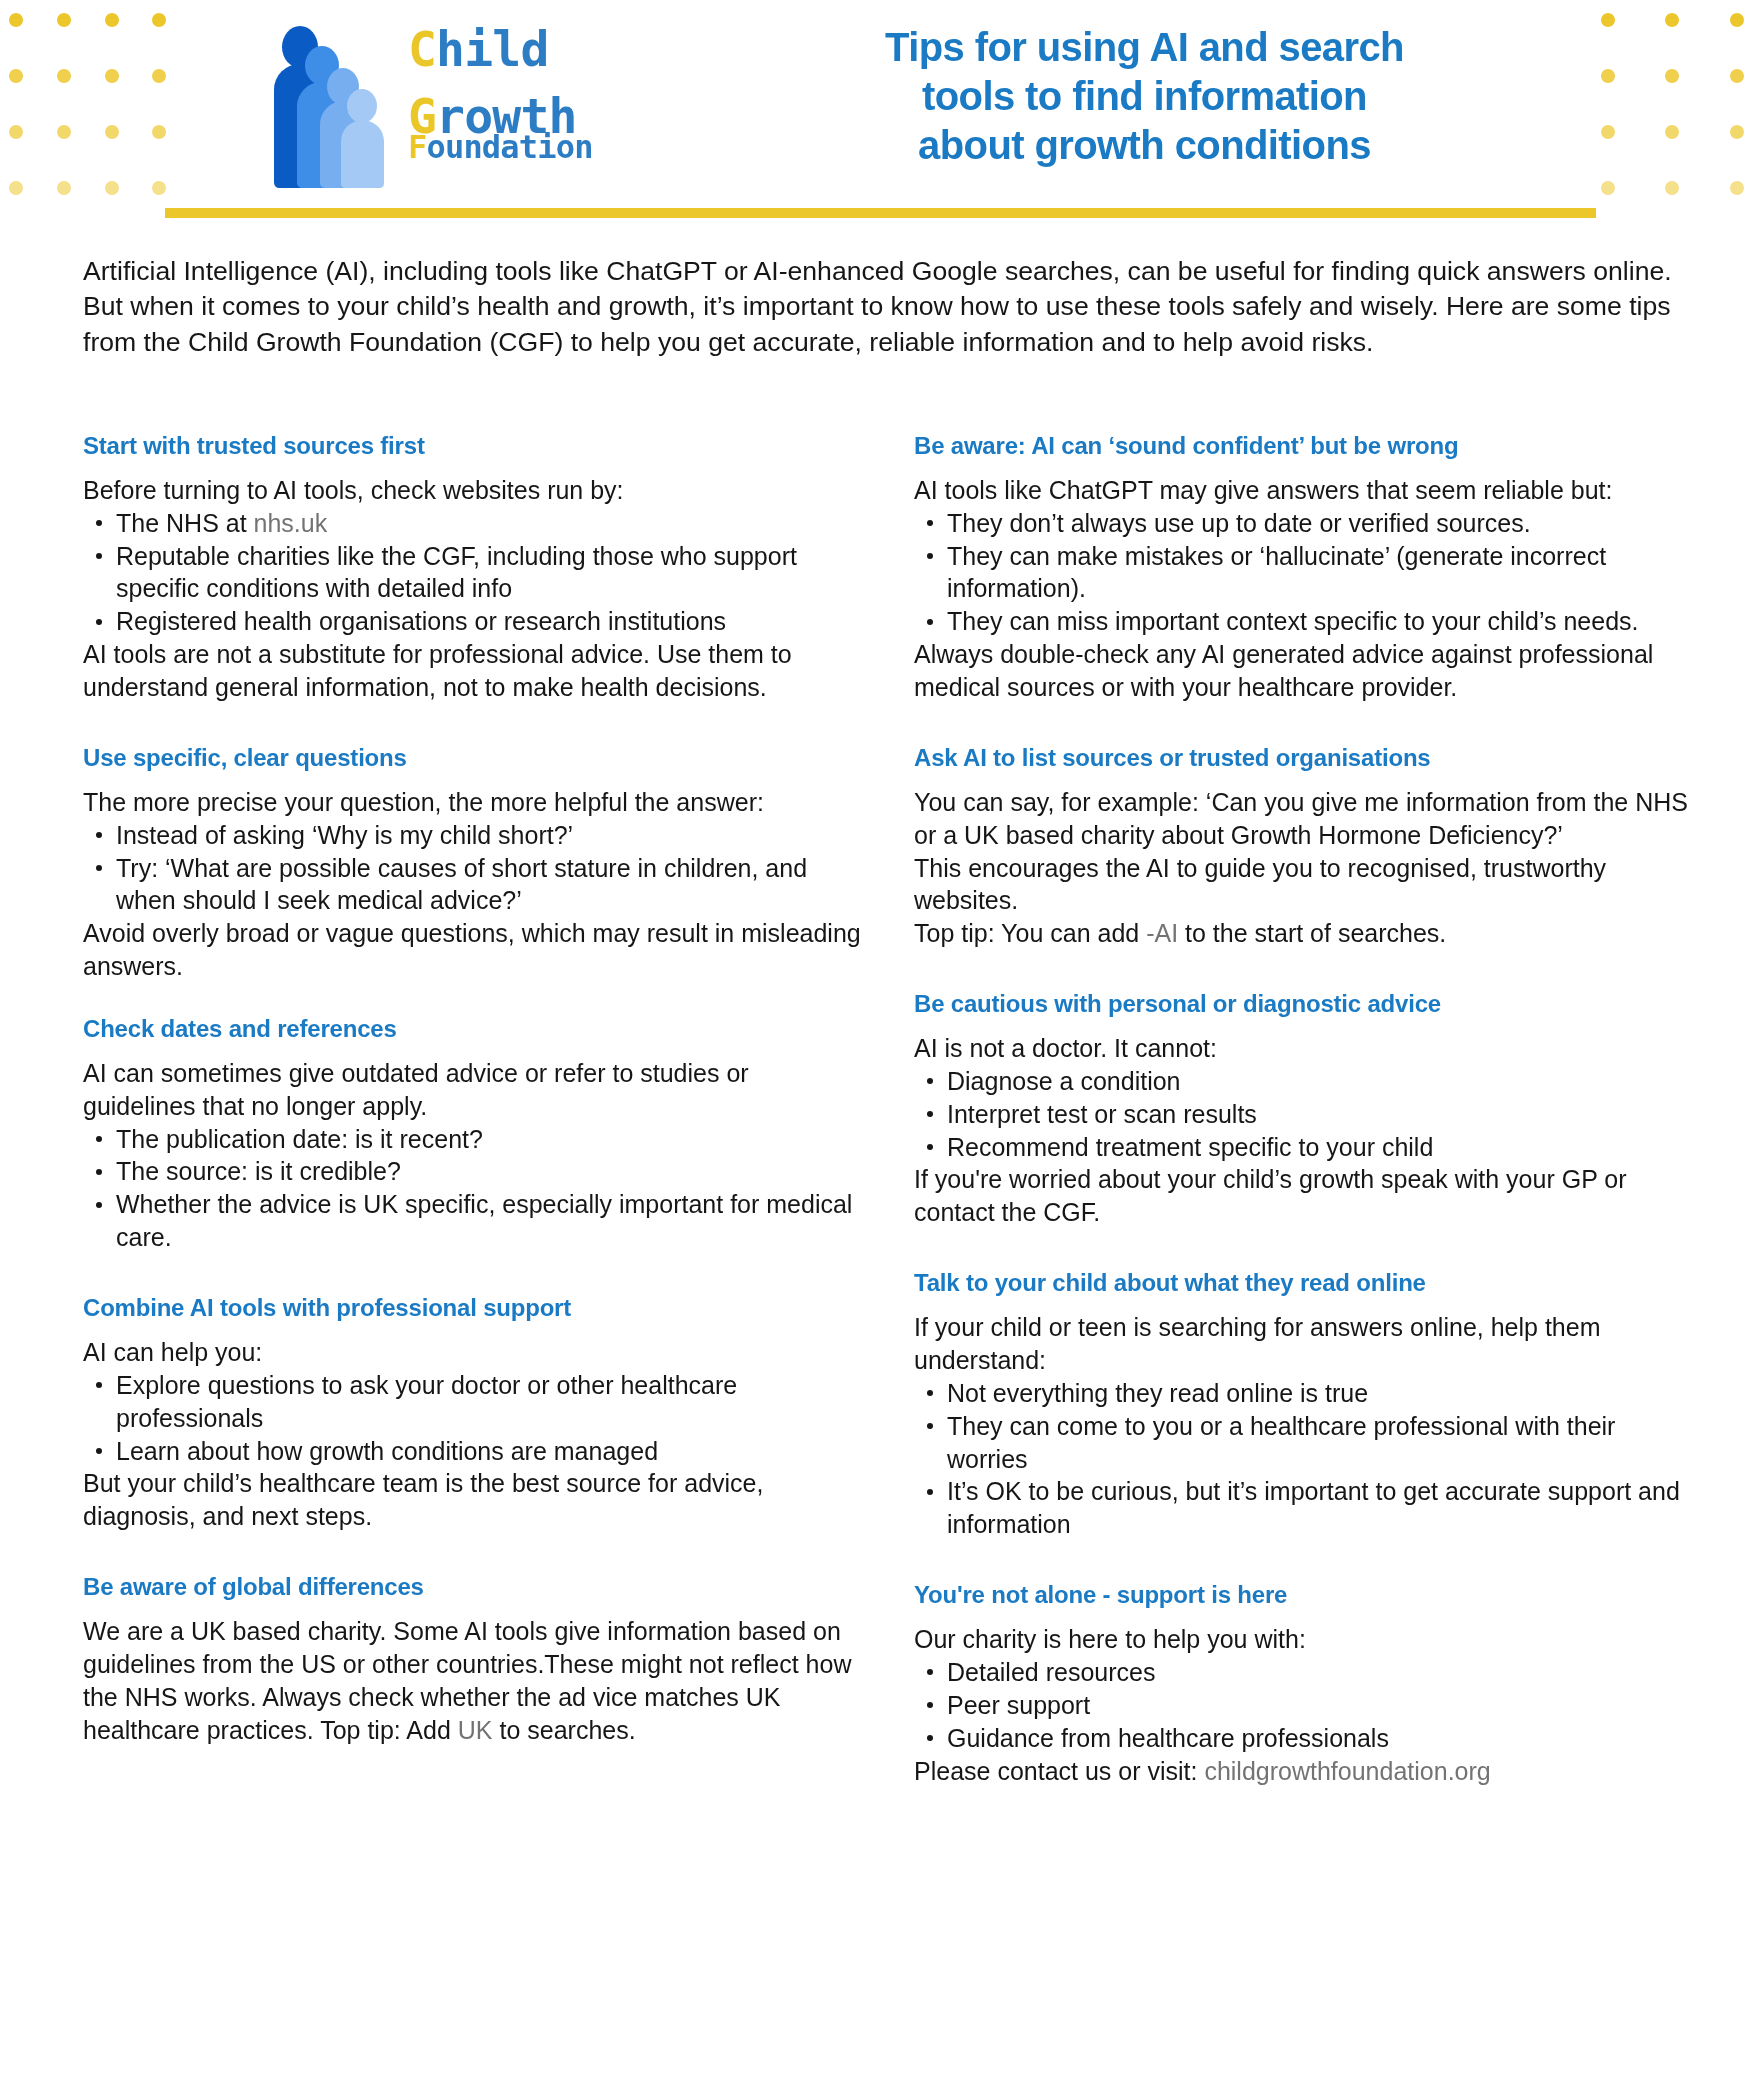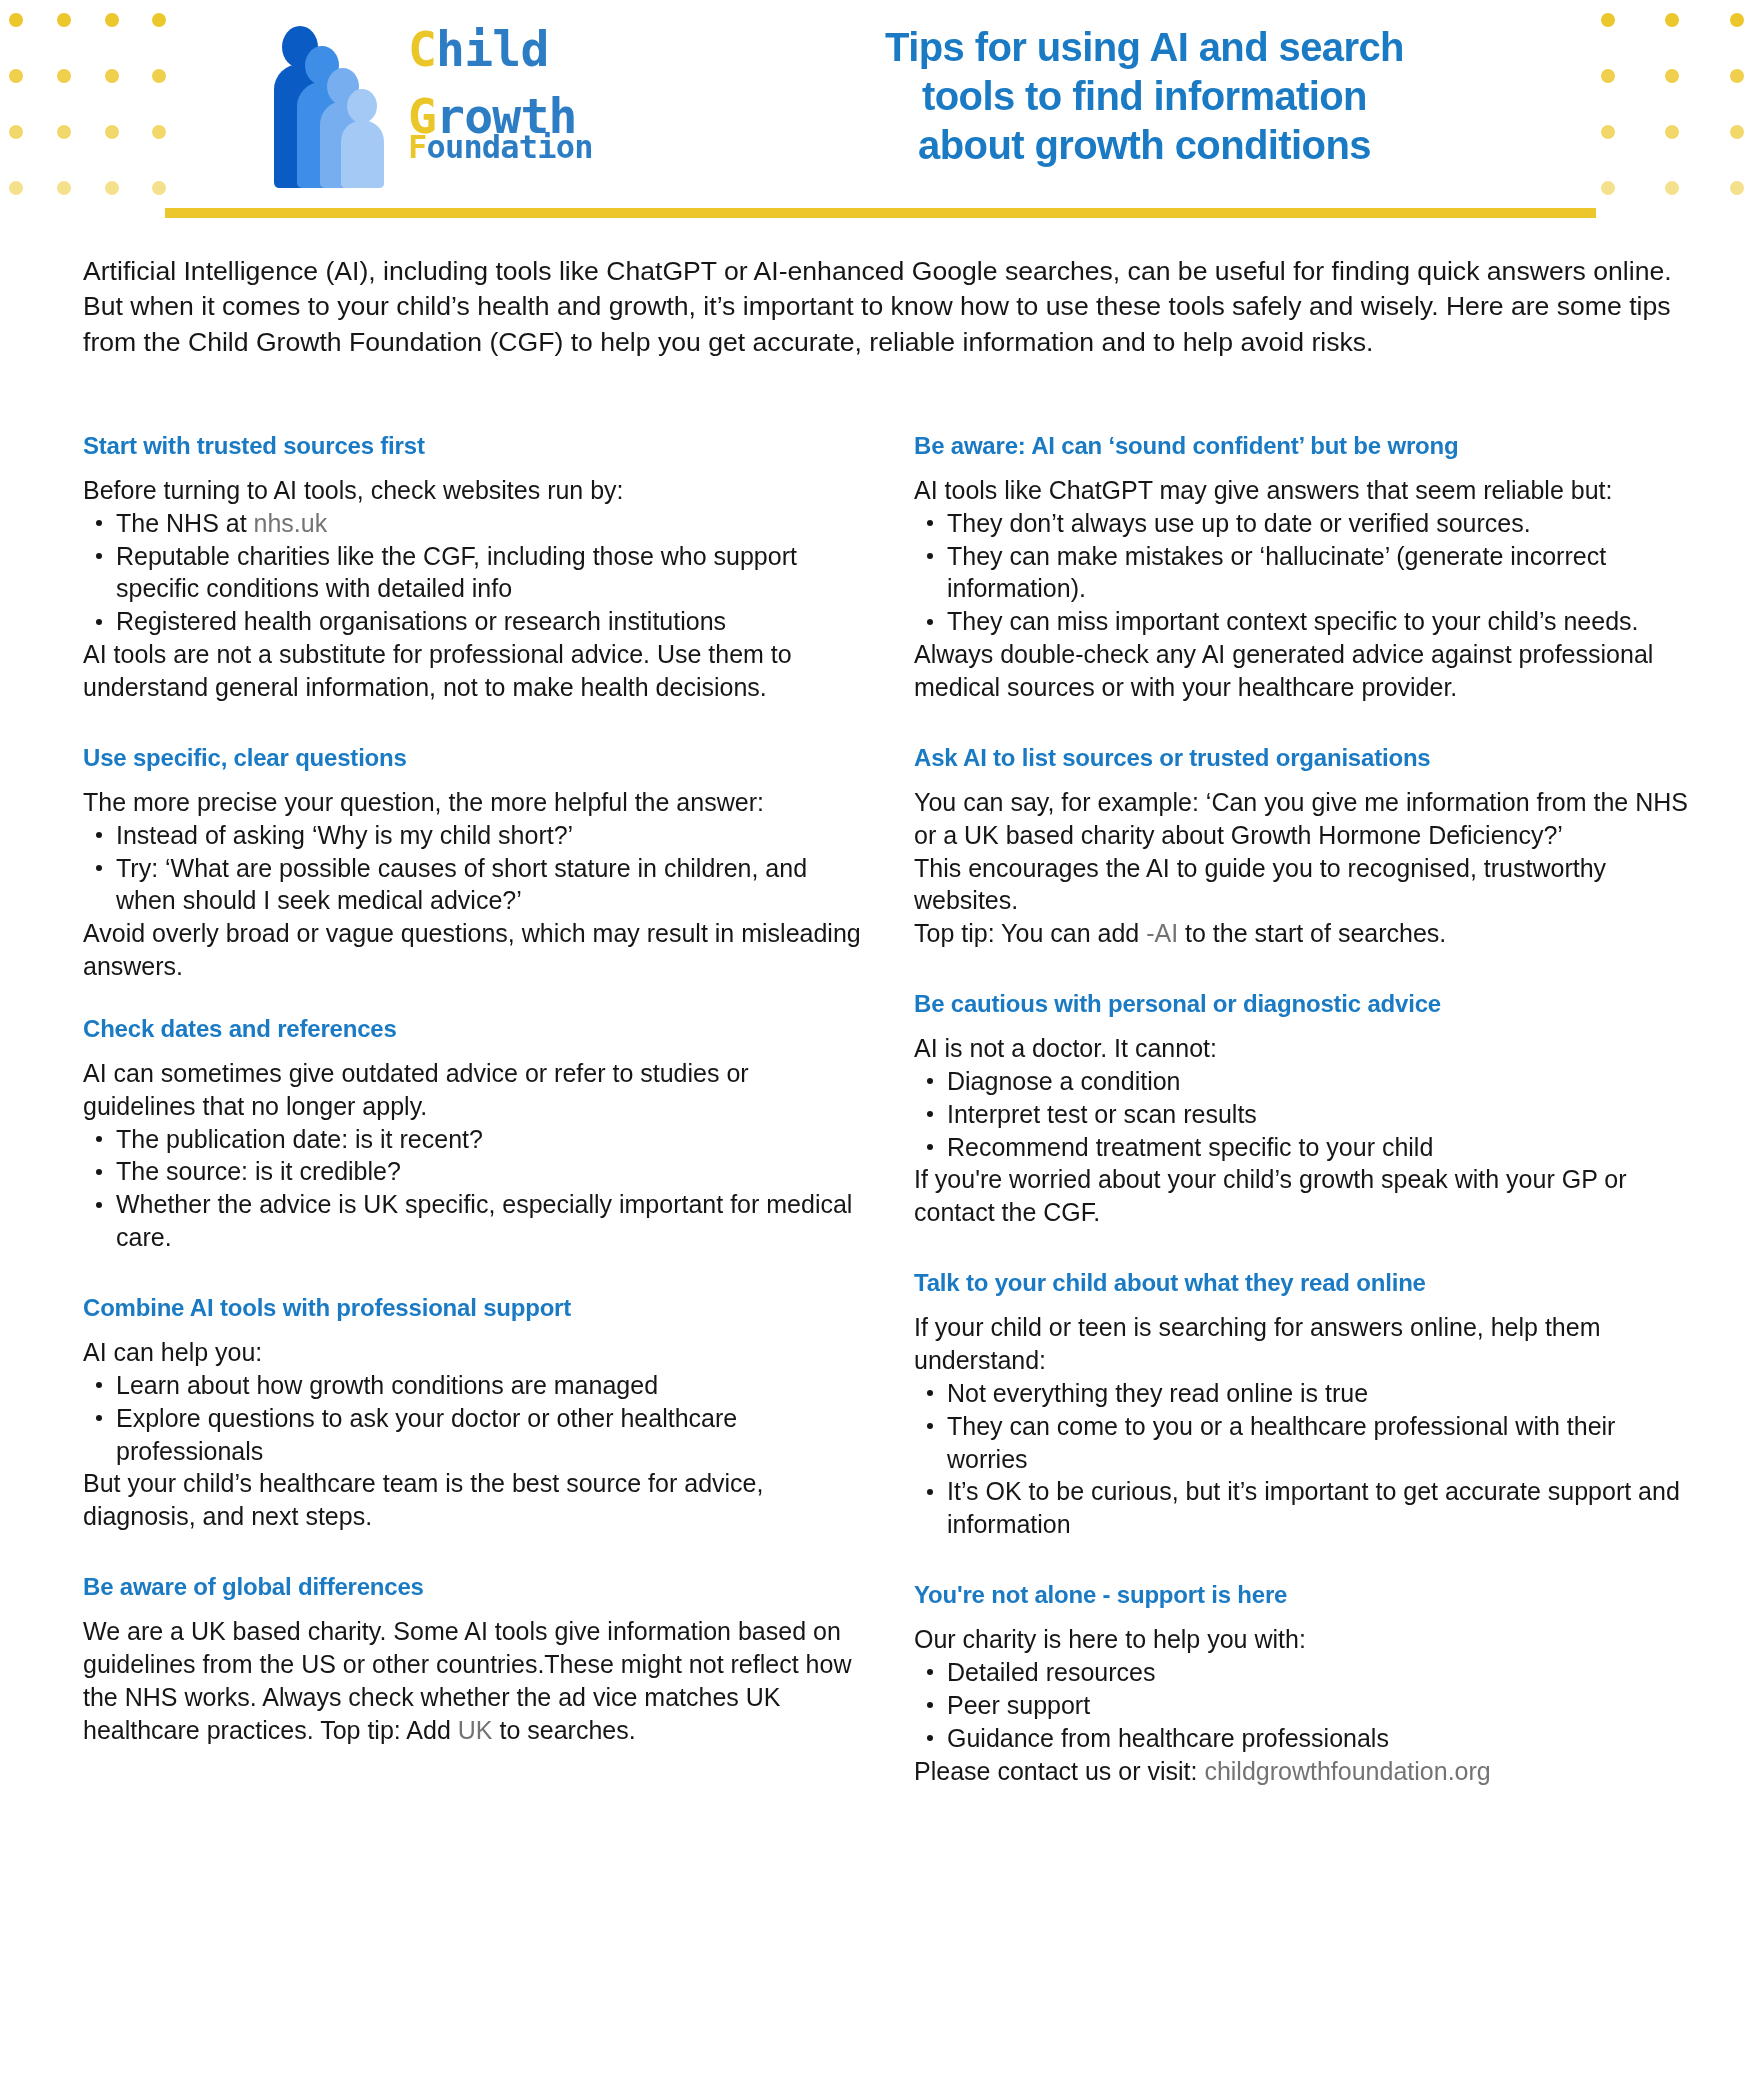--- a/index.html
+++ b/index.html
@@ -258,22 +258,22 @@
       </div>
     </div>
 
     <div class="gap-lg"></div>
 
     <div class="section">
       <div class="sec-head">Combine AI tools with professional support</div>
       <div class="sec-body">
         <p>AI can help you:</p>
         <ul class="bullets">
+          <li>Explore questions to ask your doctor or other healthcare professionals</li>
           <li>Learn about how growth conditions are managed</li>
-          <li>Explore questions to ask your doctor or other healthcare professionals</li>
         </ul>
         <p>But your child’s healthcare team is the best source for advice, diagnosis, and next steps.</p>
       </div>
     </div>
 
     <div class="gap-lg"></div>
 
     <div class="section">
       <div class="sec-head">Be aware of global differences</div>
       <div class="sec-body">

